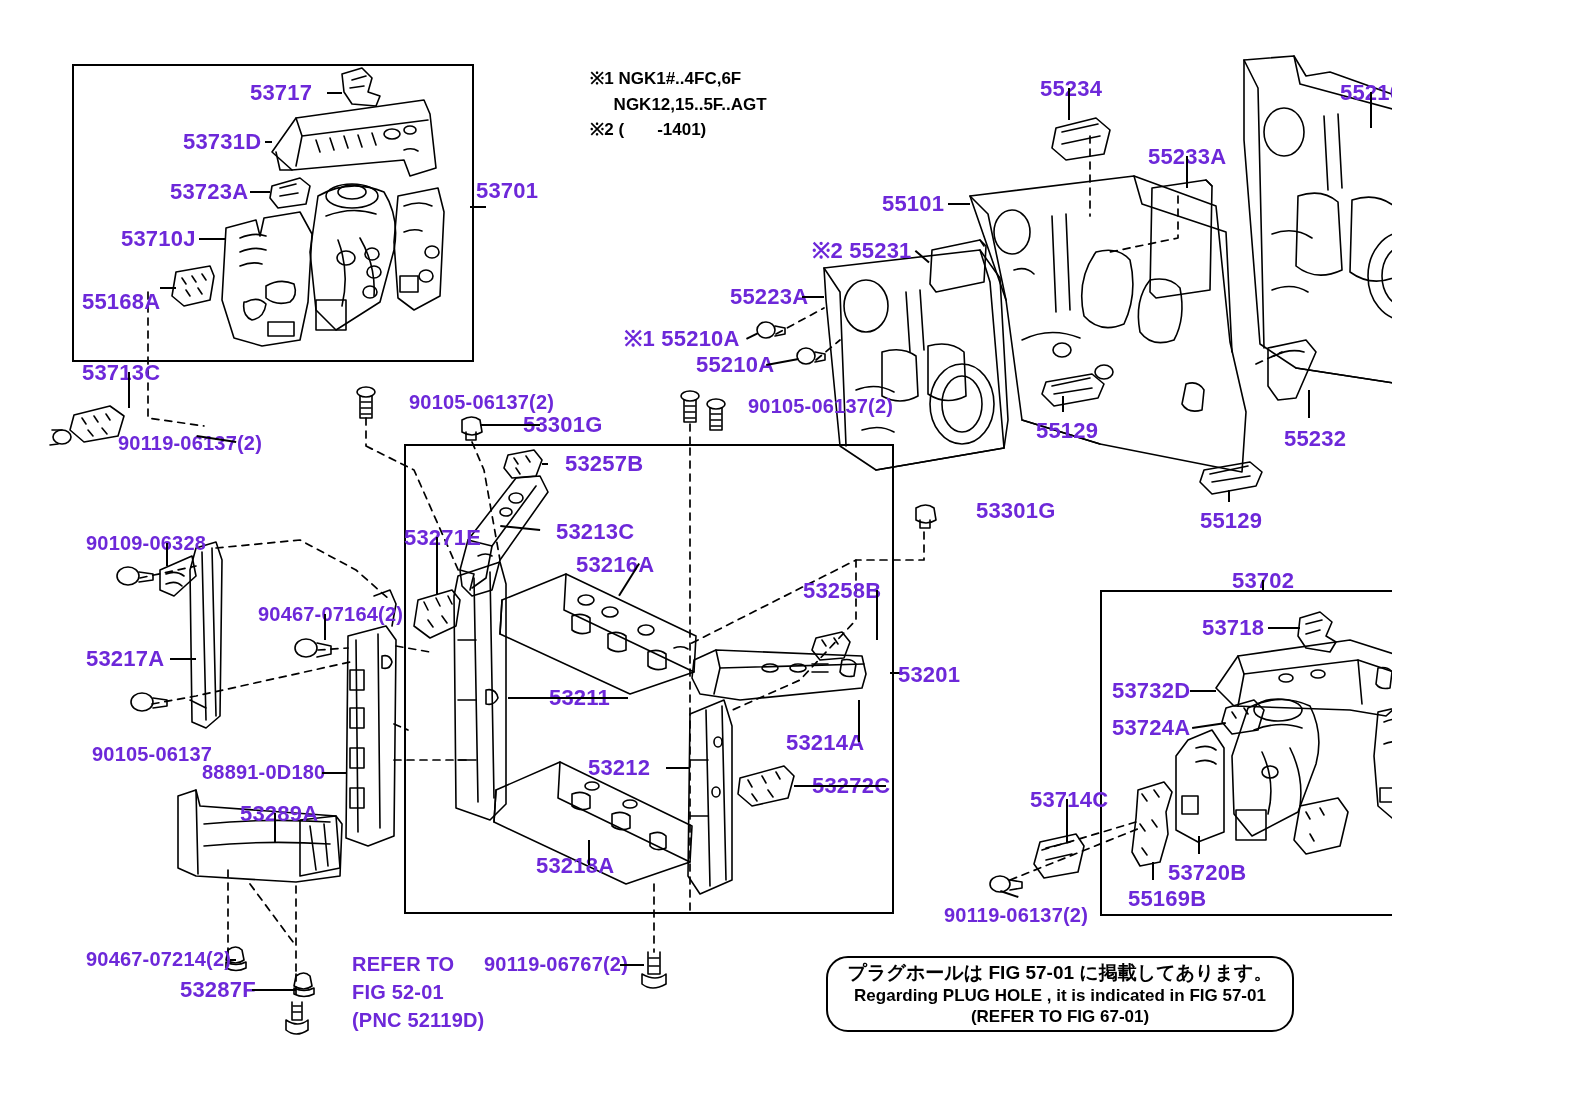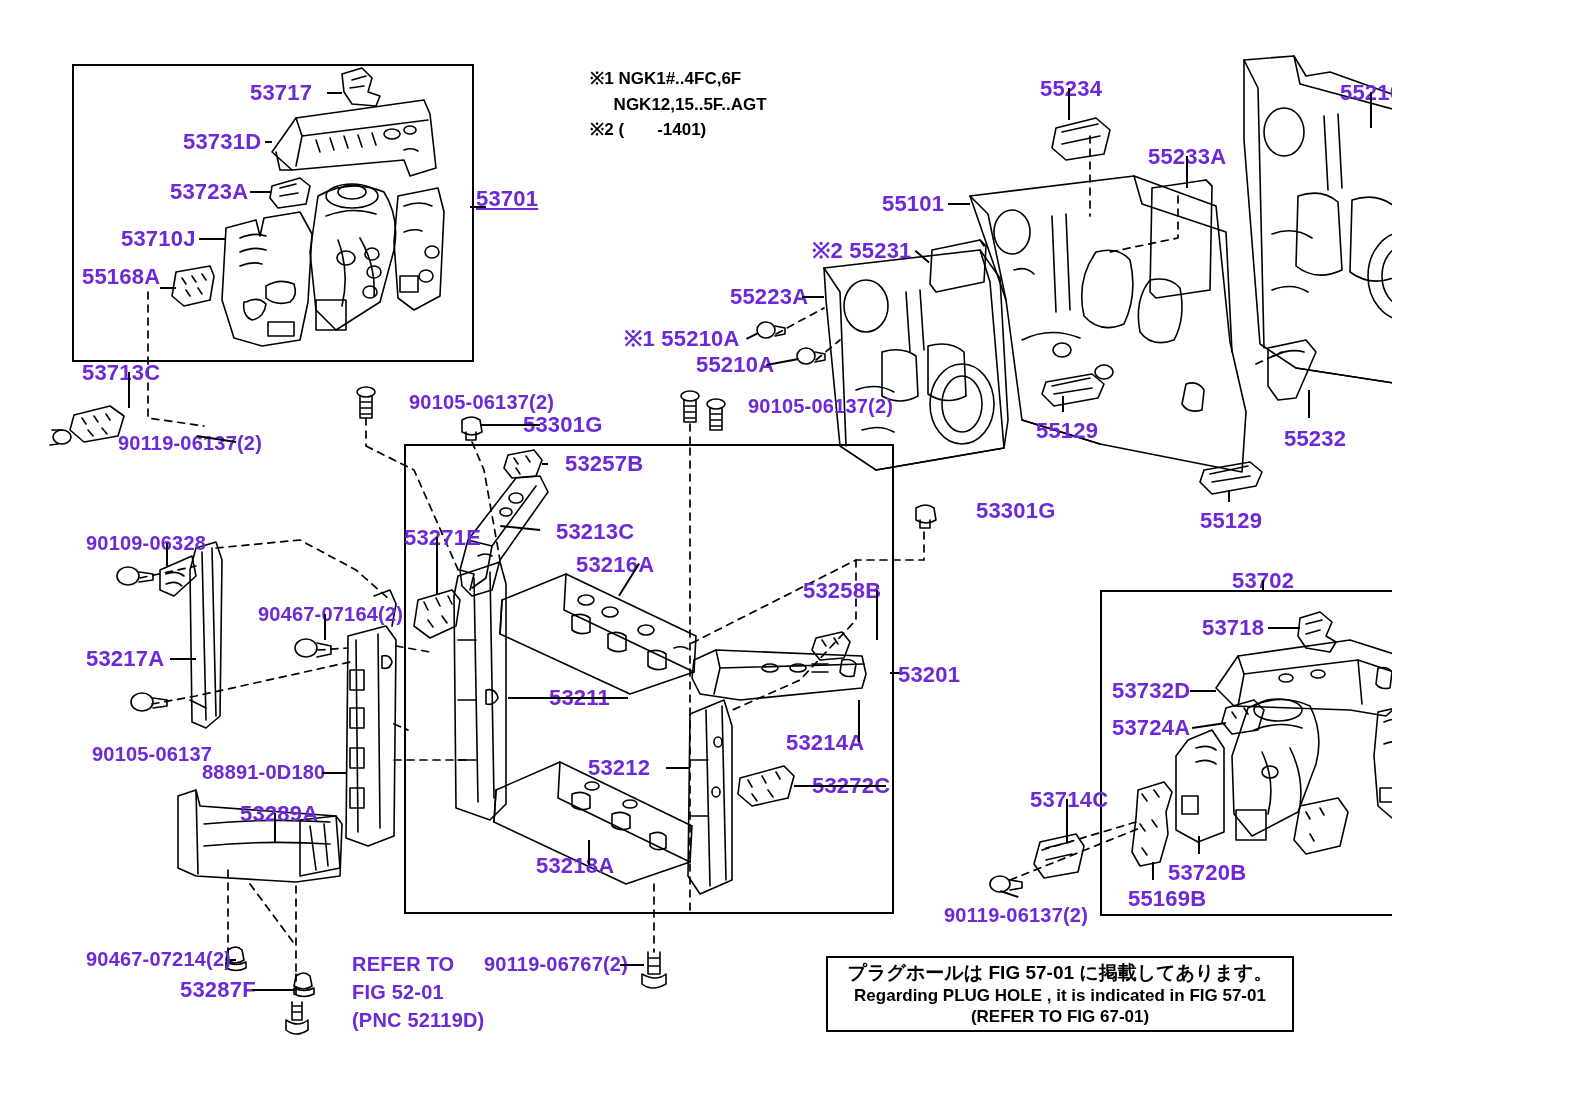--- a/index.html
+++ b/index.html
@@ -442,22 +442,22 @@
 
   <div class="hdrnote" style="left:590px;top:66px;">※1 NGK1#..4FC,6F
      NGK12,15..5F..AGT
 ※2 (       -1401)</div>
 
   <div id="callout-layer">
       <div class="lbl s22" style="left: 250px; top: 82px;">53717</div>
       <div class="lbl s22" style="left: 183px; top: 131px;">53731D</div>
       <div class="lbl s22" style="left: 170px; top: 181px;">53723A</div>
       <div class="lbl s22" style="left: 121px; top: 228px;">53710J</div>
-      <div class="lbl s22" style="left: 82px; top: 266px;">55168A</div>
-      <div class="lbl s22" style="left: 476px; top: 188px; text-decoration: underline;">53701</div>
+      <div class="lbl s22" style="left: 82px; top: 291px;">55168A</div>
+      <div class="lbl s22" style="left: 476px; top: 180px;">53701</div>
       <div class="lbl s22" style="left: 82px; top: 362px;">53713C</div>
       <div class="lbl s20" style="left: 118px; top: 433px;">90119-06137(2)</div>
       <div class="lbl s20" style="left: 409px; top: 392px;">90105-06137(2)</div>
       <div class="lbl s22" style="left: 523px; top: 414px;">53301G</div>
       <div class="lbl s22" style="left: 565px; top: 453px;">53257B</div>
       <div class="lbl s22" style="left: 556px; top: 521px;">53213C</div>
       <div class="lbl s22" style="left: 404px; top: 527px;">53271E</div>
       <div class="lbl s22" style="left: 576px; top: 554px;">53216A</div>
       <div class="lbl s20" style="left: 748px; top: 396px;">90105-06137(2)</div>
       <div class="lbl s22" style="left: 976px; top: 500px;">53301G</div>
@@ -495,21 +495,21 @@
       <div class="lbl s22" style="left: 1030px; top: 789px;">53714C</div>
       <div class="lbl s22" style="left: 1168px; top: 862px;">53720B</div>
       <div class="lbl s22" style="left: 1128px; top: 888px;">55169B</div>
       <div class="lbl s20" style="left: 944px; top: 905px;">90119-06137(2)</div>
     </div>
 
   <div class="lbl s20" style="left:352px;top:954px;">REFER TO</div>
   <div class="lbl s20" style="left:352px;top:982px;">FIG 52-01</div>
   <div class="lbl s20" style="left:352px;top:1010px;">(PNC 52119D)</div>
 
-  <div class="notebox" style="left:826px;top:956px;width:468px;height:76px;">
+  <div class="notebox" style="left:826px;top:956px;width:468px;height:76px;border-radius:22px;">
     <div class="note-jp">プラグホールは FIG 57-01 に掲載してあります。</div>
     <div style="font-size:17px;font-weight:bold;">Regarding  PLUG  HOLE , it is indicated in FIG  57-01</div>
     <div style="font-size:17px;font-weight:bold;">(REFER TO FIG 67-01)</div>
   </div>
 
   <div class="diagid" style="left:1472px;top:1016px;">534881A</div>
 
 <div style="position: absolute; background: rgb(0, 0, 0); left: 327px; top: 92px; width: 15px; height: 2px;"></div>
     <div style="position: absolute; background: rgb(0, 0, 0); left: 265px; top: 141px; width: 7px; height: 2px;"></div>
     <div style="position: absolute; background: rgb(0, 0, 0); left: 250px; top: 191px; width: 20px; height: 2px;"></div>

